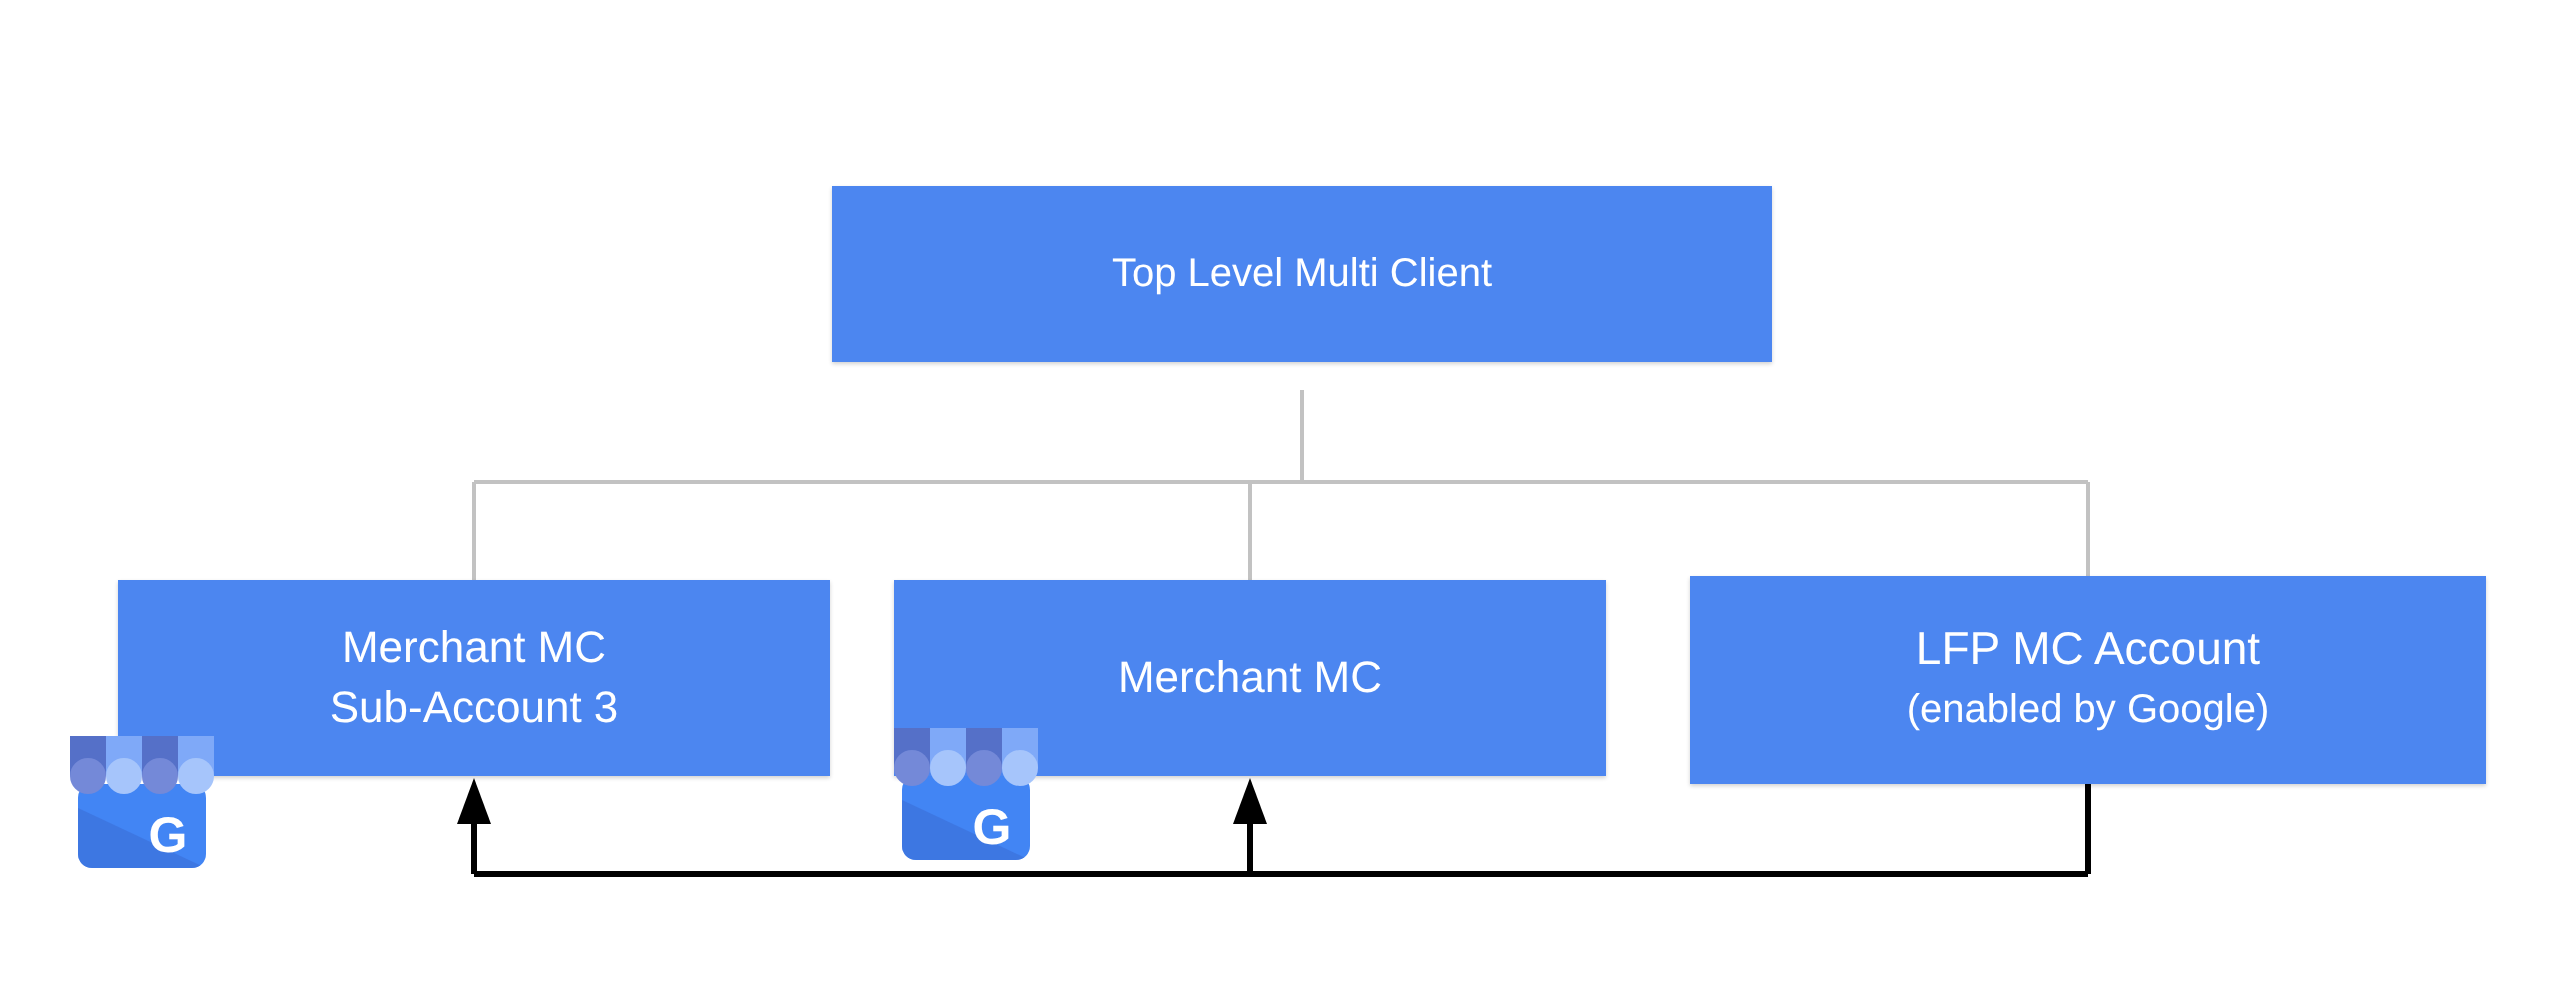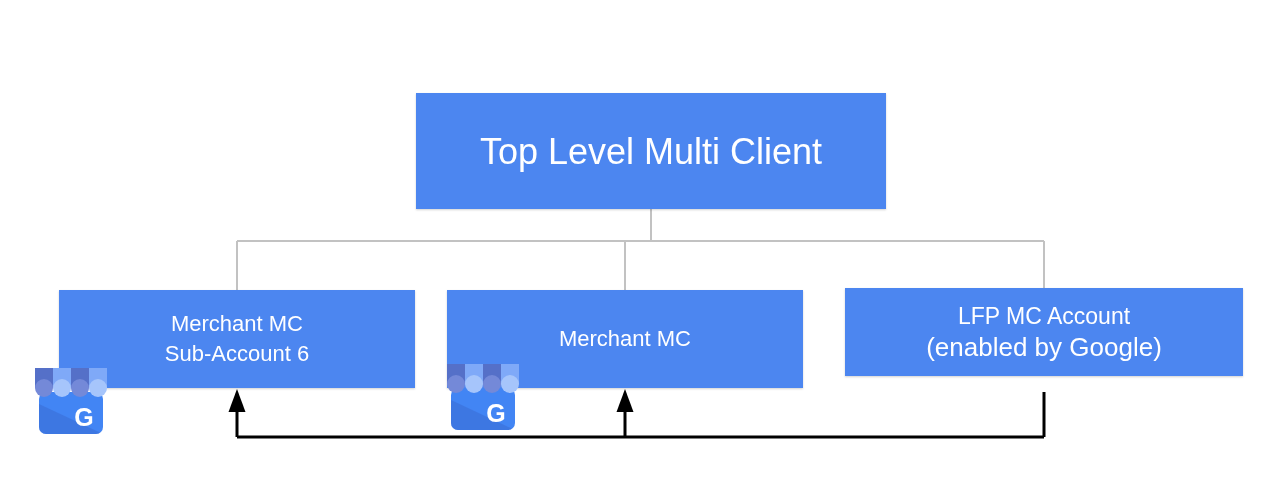--- a/index.html
+++ b/index.html
@@ -30,25 +30,25 @@
   }
   .node{
     position:absolute;
     background:var(--node-fill);
     color:var(--node-text);
     display:flex;flex-direction:column;align-items:center;justify-content:center;
     text-align:center;
     z-index:2;
     box-shadow:0 1px 2px rgba(0,0,0,0.18);
   }
-  .node-root{left:416px;top:93px;width:470px;height:116px;font-size:36px;line-height:41px;}
+  .node-root{left:416px;top:93px;width:470px;height:88px;font-size:20px;line-height:41px;}
   .node-merchant1{left:59px;top:290px;width:356px;height:98px;font-size:22px;line-height:30px;}
   .node-merchant2{left:447px;top:290px;width:356px;height:98px;font-size:22px;line-height:30px;}
-  .node-lfp{left:845px;top:288px;width:398px;height:88px;font-size:23px;line-height:31px;}
-  .node-lfp .line2{font-size:26px;}
+  .node-lfp{left:845px;top:288px;width:398px;height:104px;font-size:23px;line-height:31px;}
+  .node-lfp .line2{font-size:20px;}
   .badge{
     position:absolute;width:76px;height:72px;z-index:3;
   }
   .badge-1{left:33px;top:366px;}
   .badge-2{left:445px;top:362px;}
   .tree-stroke{stroke:var(--tree-line);stroke-width:2;fill:none;}
   .flow-stroke{stroke:var(--flow-line);stroke-width:3;fill:none;}
   .flow-head{fill:var(--flow-line);stroke:none;}
   .awn-dark{fill:var(--icon-awning-dark);}
   .awn-light{fill:var(--icon-awning-light);}
@@ -75,21 +75,21 @@
     <polygon class="flow-head" points="237,389 228.5,412 245.5,412"></polygon>
     <polygon class="flow-head" points="625,389 616.5,412 633.5,412"></polygon>
   </svg>
 
   <div class="node node-root">
     <span class="line1">Top Level Multi Client</span>
   </div>
 
   <div class="node node-merchant1">
     <span class="line1">Merchant MC</span>
-    <span class="line2">Sub-Account 6</span>
+    <span class="line2">Sub-Account 3</span>
   </div>
 
   <div class="node node-merchant2">
     <span class="line1">Merchant MC</span>
   </div>
 
   <div class="node node-lfp">
     <span class="line1">LFP MC Account</span>
     <span class="line2">(enabled by Google)</span>
   </div>

